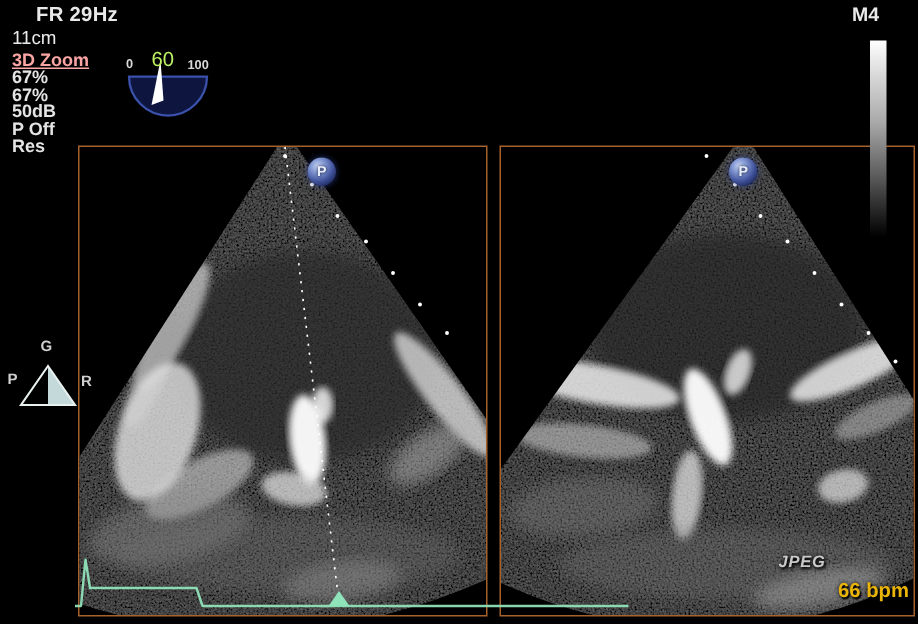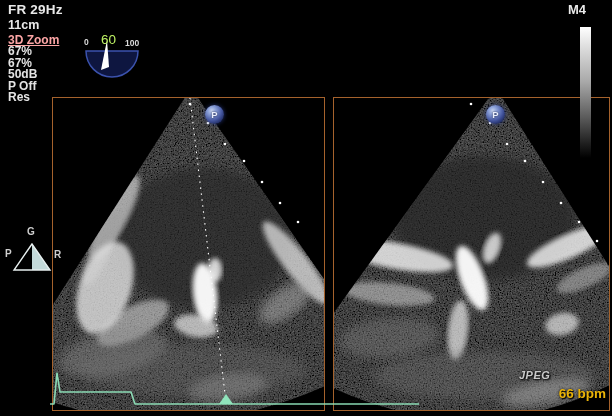--- a/index.html
+++ b/index.html
@@ -3,22 +3,22 @@
 <meta charset="utf-8">
 <style>
   html,body{margin:0;padding:0;background:#000;}
   .stage{
     position:relative;width:612px;height:416px;background:#000;overflow:hidden;
     font-family:"Liberation Sans",sans-serif;color:#e9e9e9;
     -webkit-font-smoothing:antialiased;
   }
   .abs{position:absolute;}
   
-  .fr{left:8px;top:2px;font-size:13.5px;font-weight:bold;letter-spacing:.2px;}
-  .depth{left:8px;top:18px;font-size:12.5px;font-weight:bold;}
+  .fr{left:24px;top:2px;font-size:13.5px;font-weight:bold;letter-spacing:.2px;}
+  .depth{left:8px;top:18px;font-size:12.5px;font-weight:normal;}
   
   .sidebar{left:8px;top:35px;line-height:11.4px;font-size:12px;font-weight:bold;color:#e4e4e4;}
   .sidebar .mode{text-decoration:underline;color:#fca5a5;}
   .sidebar div{white-space:nowrap;}
   
   .dial{left:80px;top:33px;width:66px;height:48px;}
   .dial .t0{position:absolute;left:4px;top:4px;font-size:8.5px;font-weight:bold;color:#d9d9d9;}
   .dial .t60{position:absolute;left:21px;top:-1px;font-size:13.5px;font-weight:normal;color:#bef264;}
   .dial .t180{position:absolute;left:45px;top:5px;font-size:8.5px;font-weight:bold;color:#d9d9d9;}
   .dial svg{position:absolute;left:0;top:0;overflow:visible;}

